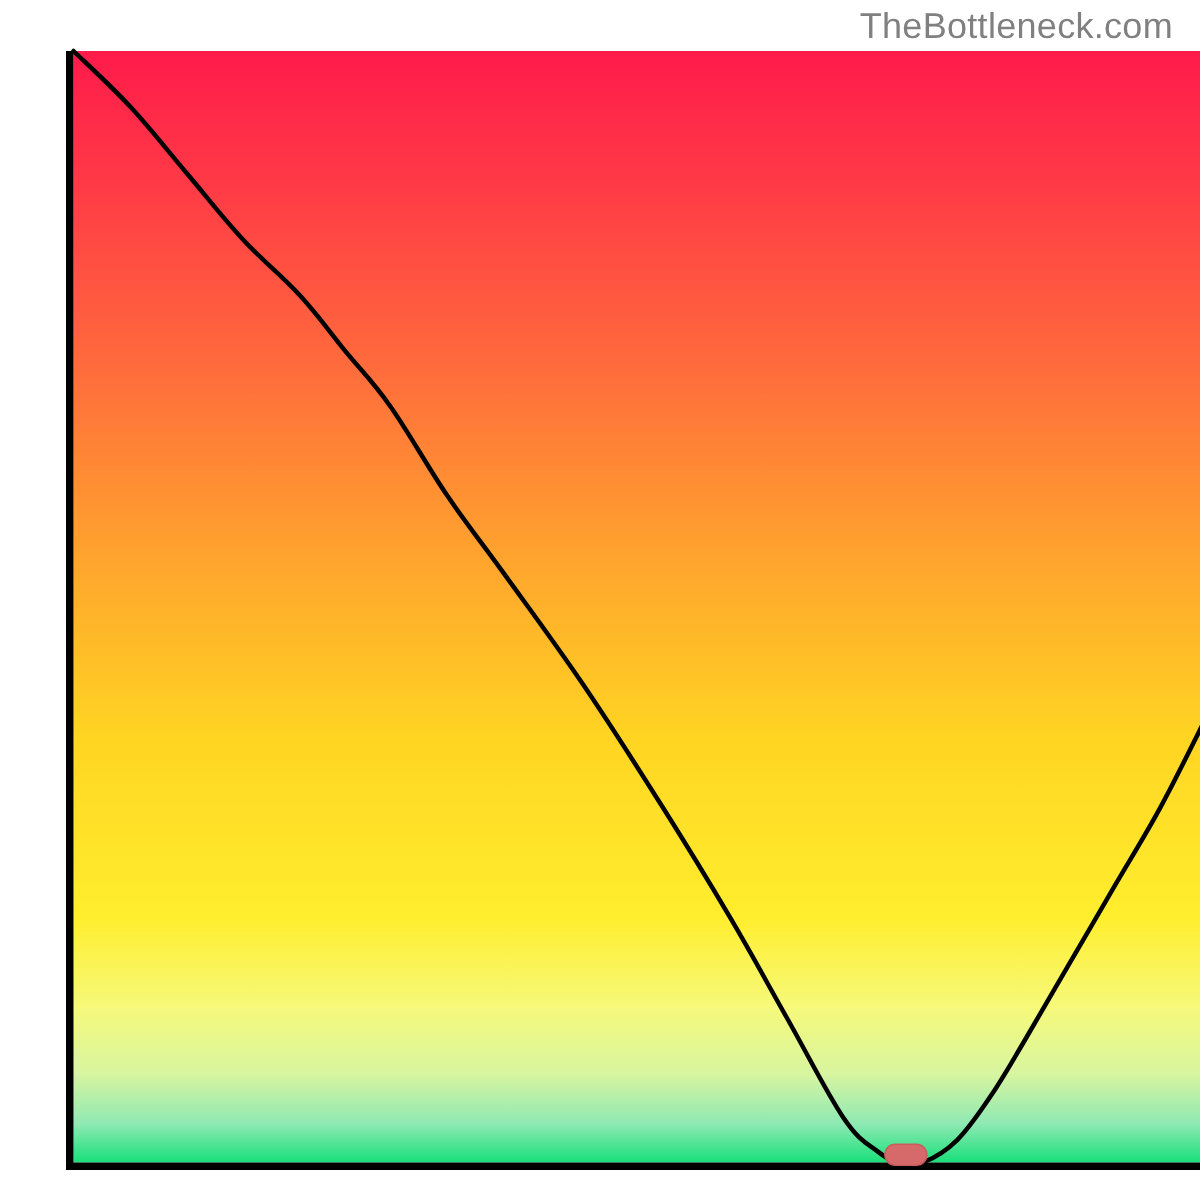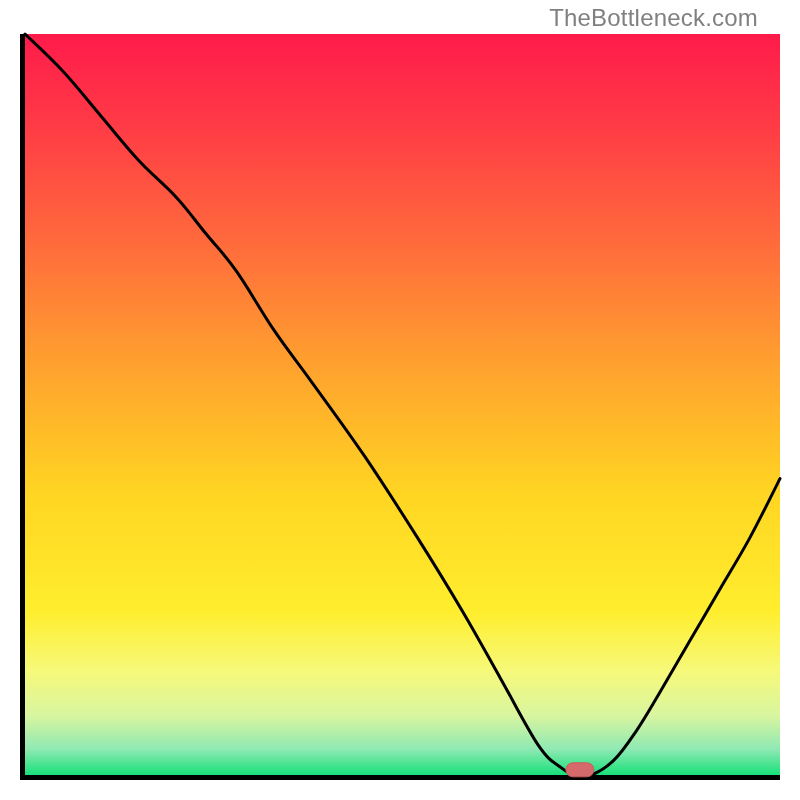--- a/index.html
+++ b/index.html
@@ -9,20 +9,21 @@
     height: 800px;
     background: #ffffff;
     overflow: hidden;
     font-family: Arial, Helvetica, sans-serif;
   }
   .frame {
     position: relative;
     width: 772px;
     height: 800px;
     box-sizing: border-box;
+    margin-left: 24px;
   }
   .watermark {
     position: absolute;
     top: 4px;
     right: 14px;
     font-size: 24px;
     color: #808080;
     font-weight: 500;
     letter-spacing: 0.2px;
   }

